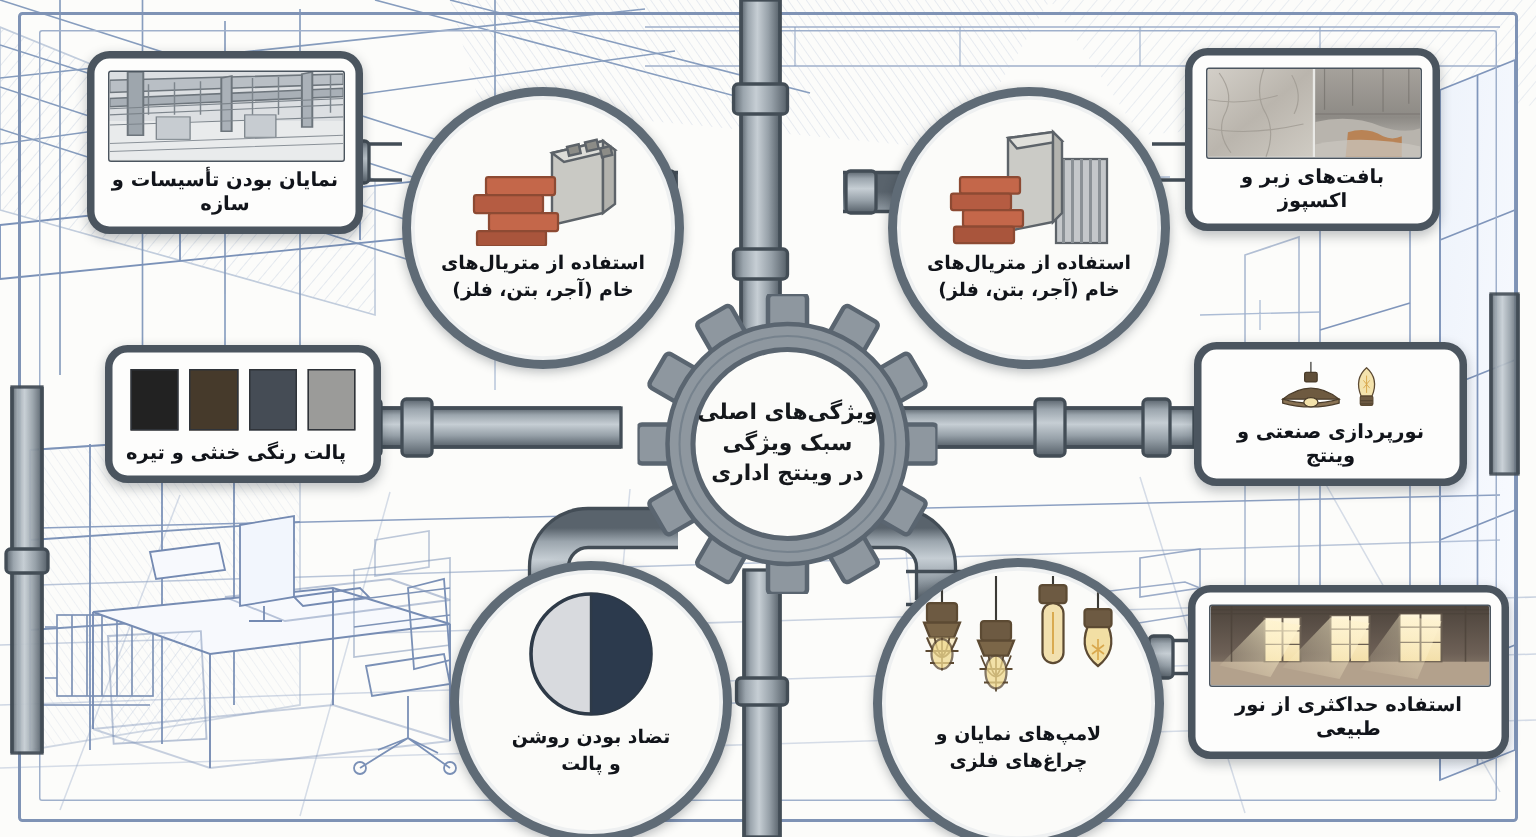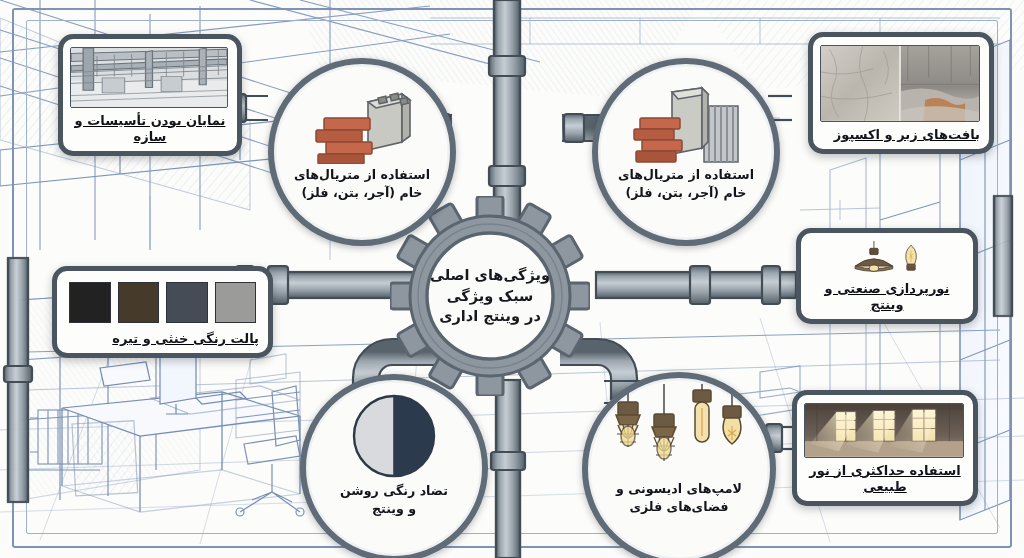--- a/index.html
+++ b/index.html
@@ -18,21 +18,21 @@
   .frame-outer{position:absolute;left:12px;top:8px;right:12px;bottom:10px;
     border:2.5px solid #7f93b5;border-radius:3px;pointer-events:none;}
   .frame-inner{position:absolute;left:26px;top:20px;right:26px;bottom:24px;
     border:1.6px solid #9fb0cb;border-radius:2px;pointer-events:none;}
 
   
   .pipes{position:absolute;inset:0;}
   .pipes svg{position:absolute;inset:0;width:1024px;height:558px;}
 
   
-  .hub{position:absolute;left:390px;top:196px;width:200px;height:200px;}
+  .hub{position:absolute;left:425px;top:196px;width:200px;height:200px;}
   .hub svg{position:absolute;inset:0;width:200px;height:200px;}
   .hub-text{
     position:absolute;left:34px;top:52px;width:132px;height:96px;
     display:flex;flex-direction:column;align-items:center;justify-content:center;
     text-align:center;color:#15181c;font-weight:bold;font-size:14.5px;line-height:1.42;
     letter-spacing:-.2px;
   }
 
   
   .node{position:absolute;border-radius:50%;
@@ -45,30 +45,30 @@
     font-size:12.6px;font-weight:bold;color:#11141a;line-height:1.4;}
 
   #node-mat-left{left:268px;top:58px;width:176px;height:176px;}
   #node-mat-right{left:592px;top:58px;width:176px;height:176px;}
   #node-contrast{left:300px;top:374px;width:176px;height:176px;}
   #node-edison{left:582px;top:372px;width:182px;height:182px;}
 
   
   .card{position:absolute;background:#fdfdfc;border:5px solid #4b555f;border-radius:15px;
     box-shadow:0 3px 8px rgba(25,35,45,.28);
-    display:flex;flex-direction:column;align-items:flex-start;padding:8px 9px 6px;
-    box-sizing:border-box;text-decoration:underline;}
+    display:flex;flex-direction:column;align-items:flex-end;padding:8px 9px 6px;
+    box-sizing:border-box;}
   .card .thumb{width:100%;flex:1 1 auto;border:1.6px solid #4b555f;border-radius:2px;overflow:hidden;position:relative;background:#e9e9e6;}
   .card .cap{margin-top:5px;font-size:13px;font-weight:bold;color:#11141a;text-align:center;line-height:1.25;}
 
   #card-structure{left:58px;top:34px;width:184px;height:122px;}
-  #card-texture{left:808px;top:32px;width:186px;height:122px;}
-  #card-palette{left:52px;top:230px;width:221px;height:92px;margin-top:36px;}
+  #card-texture{left:790px;top:32px;width:170px;height:122px;}
+  #card-palette{left:70px;top:230px;width:184px;height:92px;}
   #card-lighting{left:796px;top:228px;width:182px;height:96px;}
-  #card-daylight{left:792px;top:390px;width:186px;height:116px;}
+  #card-daylight{left:792px;top:390px;width:214px;height:116px;}
 
   .swatches{display:flex;gap:7px;width:100%;height:100%;padding:3px;box-sizing:border-box;background:#fdfdfc;border:0;}
   .swatches .sw{flex:1;border:1.3px solid #2f3339;}
   #card-palette .thumb{border:0;background:transparent;}
 
   .thumb svg{position:absolute;inset:0;width:100%;height:100%;display:block;}
 </style>
 </head>
 <body>
 
@@ -399,22 +399,22 @@
 
   <div class="node" id="node-contrast">
     <div class="art">
       <svg width="88" height="88" viewBox="0 0 88 88">
         <circle cx="44" cy="44" r="40" fill="#d8dade" stroke="#2e3a48" stroke-width="2.4"></circle>
         <path d="M44 4 A40 40 0 0 1 44 84 Z" fill="#2c3a4d"></path>
         <line x1="44" y1="4" x2="44" y2="84" stroke="#2e3a48" stroke-width="1.6"></line>
       </svg>
     </div>
     <div class="cap">
-      <div>تضاد رنگی روشن</div>
-      <div>و وینتج</div>
+      <div>تضاد بودن روشن</div>
+      <div>و پالت</div>
     </div>
   </div>
 
   <div class="node" id="node-edison">
     <div class="art">
       <svg width="150" height="94" viewBox="0 0 150 94">
         <g stroke="#3b3a36" stroke-width="1.4" fill="none">
           <line x1="24" y1="0" x2="24" y2="18"></line>
           <line x1="60" y1="0" x2="60" y2="30"></line>
           <line x1="98" y1="0" x2="98" y2="6"></line>
@@ -453,22 +453,22 @@
         </g>
 
         <g stroke="#5c4a33" stroke-width="1.5">
           <rect x="119" y="22" width="18" height="12" rx="2" fill="#6d5a42"></rect>
           <path d="M121 34 q-6 16 7 26 q13 -10 7 -26 Z" fill="#f2dfa4"></path>
           <path d="M128 42 v14 M124 46 l8 6 M132 46 l-8 6" stroke="#d9a84e" stroke-width="1.1"></path>
         </g>
       </svg>
     </div>
     <div class="cap">
-      <div>لامپ‌های ادیسونی و</div>
-      <div>فضای‌های فلزی</div>
+      <div>لامپ‌های نمایان و</div>
+      <div>چراغ‌های فلزی</div>
     </div>
   </div>
 
   <div class="card" id="card-structure">
     <div class="thumb">
       <svg viewBox="0 0 180 86" preserveAspectRatio="none">
         <rect width="180" height="86" fill="#dcdfe2"></rect>
         <rect y="48" width="180" height="38" fill="#e9ebec"></rect>
         <g stroke="#6d757c" stroke-width="1.5" fill="#b9bfc5">
           <path d="M0 8 L180 2 L180 12 L0 20 Z"></path>

